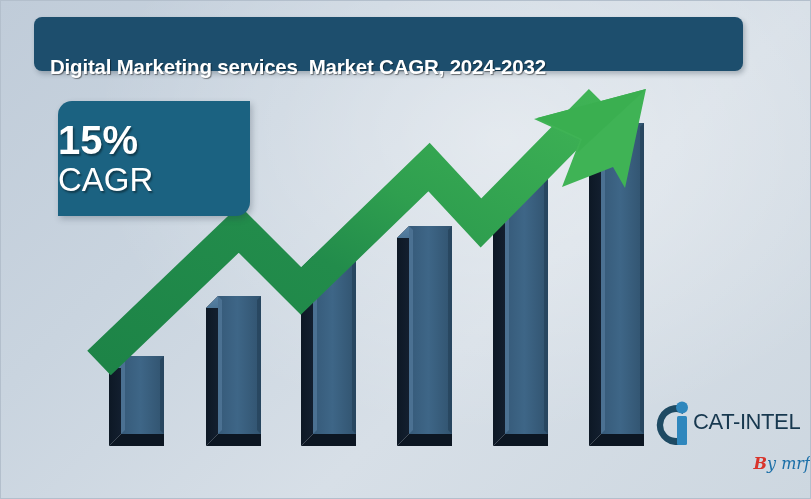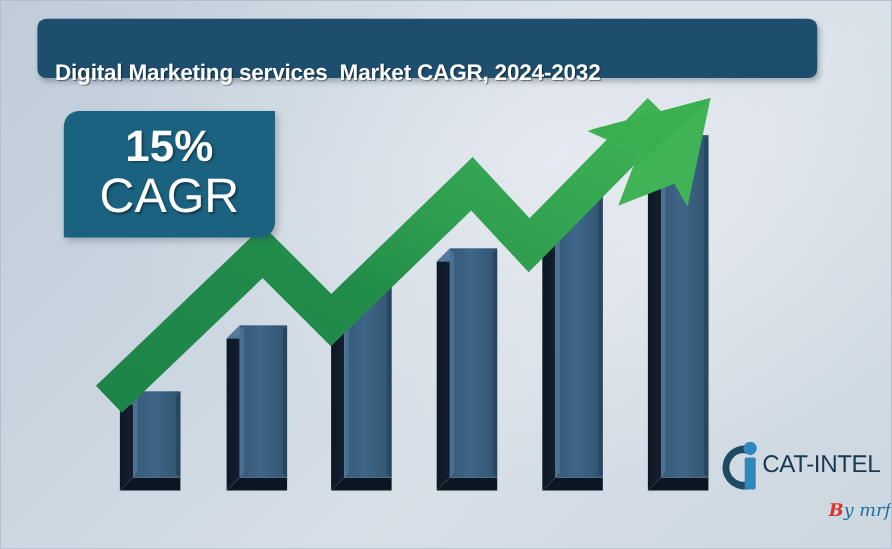--- a/index.html
+++ b/index.html
@@ -38,29 +38,29 @@
   }
 
   
   #cagr-box{
     position:absolute;left:57px;top:100px;width:192px;height:115px;
     background:#1b6281;
     border-radius:14px 0 14px 0;
     box-shadow:2px 3px 6px rgba(40,55,70,.28);
     z-index:6;
     display:flex;flex-direction:column;
-    align-items:center;justify-content:center;
+    align-items:flex-start;justify-content:center;
     color:#ffffff;
   }
   #cagr-value{
     font-size:40px;font-weight:bold;line-height:1.05;
     text-shadow:1.5px 1.5px 2px rgba(0,0,0,.42);
   }
   #cagr-label{
-    font-size:44px;font-weight:400;line-height:1.15;
+    font-size:33px;font-weight:400;line-height:1.15;
     text-shadow:1.5px 1.5px 2px rgba(0,0,0,.42);
   }
 
   
   #chart-stage{position:absolute;left:0;top:0;width:811px;height:499px;z-index:2;}
   #chart-stage svg{display:block;}
 
   
   #logo{
     position:absolute;left:652px;top:394px;width:146px;height:70px;z-index:8;

